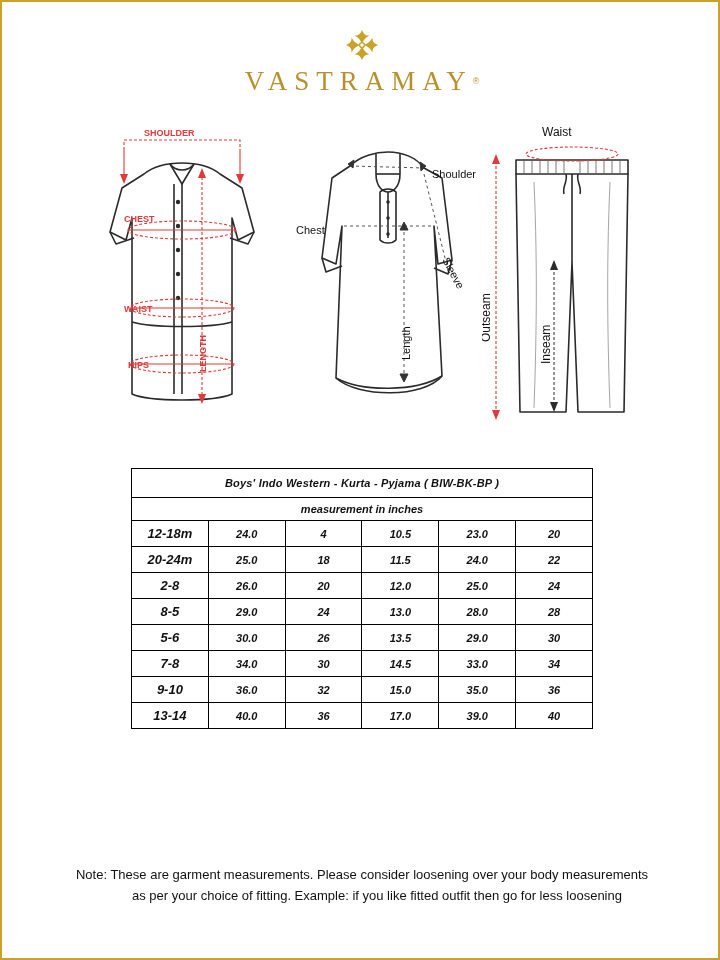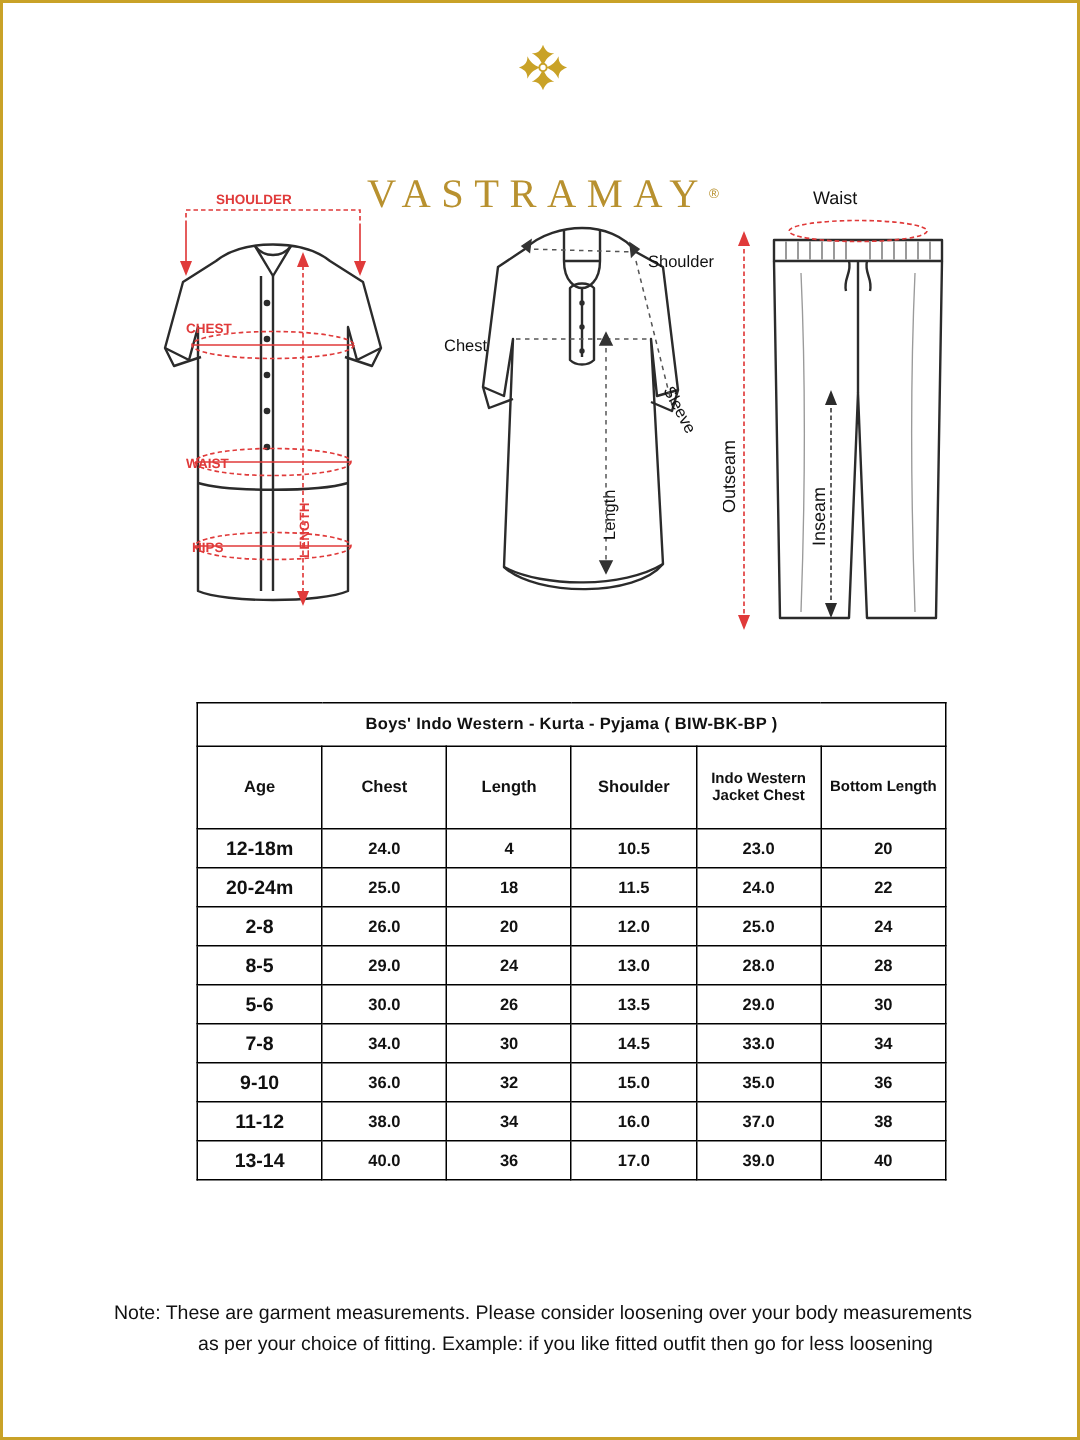--- a/index.html
+++ b/index.html
@@ -36,21 +36,20 @@
     width: 38px;
     height: 34px;
   }
   .brand-name {
     font-family: "Liberation Serif", serif;
     font-size: 27px;
     letter-spacing: 7px;
     color: #b8912f;
     font-weight: 400;
     display: inline-block;
-    margin-top: 48px;
   }
   .brand-reg {
     font-size: 9px;
     vertical-align: super;
     letter-spacing: 0;
     color: #b8912f;
   }
   
   .figures {
     position: absolute;
@@ -68,22 +67,23 @@
 
   
   .table-wrap {
     position: absolute;
     top: 466px;
     left: 129px;
     width: 462px;
   }
   table.size-table {
     border-collapse: collapse;
-    width: 500px;
+    width: 462px;
     table-layout: fixed;
+    font-style: italic;
   }
   table.size-table th,
   table.size-table td {
     border: 1px solid #000;
     text-align: center;
     font-size: 11px;
     font-weight: bold;
     padding: 0;
     color: #111;
   }
@@ -302,27 +302,22 @@
       </g>
     </svg>
   </div>
 
   <div class="table-wrap">
     <table class="size-table">
       <thead>
         <tr class="title-row">
           <th colspan="6">Boys' Indo Western - Kurta - Pyjama ( BIW-BK-BP )</th>
         </tr>
-        <tr class="head-row">
-          <th style="width:88px">Age</th>
-          <th style="width:76px">Chest</th>
-          <th style="width:76px">Length</th>
-          <th style="width:86px">Shoulder</th>
-          <th class="small" style="width:70px">Indo Western Jacket Chest</th>
-          <th class="small" style="width:66px">Bottom Length</th>
+        <tr class="sub-row">
+          <th colspan="6">measurement in inches</th>
         </tr>
       </thead>
       <tbody>
         <tr>
           <td class="age">12-18m</td>
           <td>24.0</td>
           <td>4</td>
           <td>10.5</td>
           <td>23.0</td>
           <td>20</td>
@@ -369,28 +364,20 @@
         </tr>
         <tr>
           <td class="age">9-10</td>
           <td>36.0</td>
           <td>32</td>
           <td>15.0</td>
           <td>35.0</td>
           <td>36</td>
         </tr>
         <tr>
-          <td class="age">11-12</td>
-          <td>38.0</td>
-          <td>34</td>
-          <td>16.0</td>
-          <td>37.0</td>
-          <td>38</td>
-        </tr>
-        <tr>
           <td class="age">13-14</td>
           <td>40.0</td>
           <td>36</td>
           <td>17.0</td>
           <td>39.0</td>
           <td>40</td>
         </tr>
       </tbody>
     </table>
   </div>

